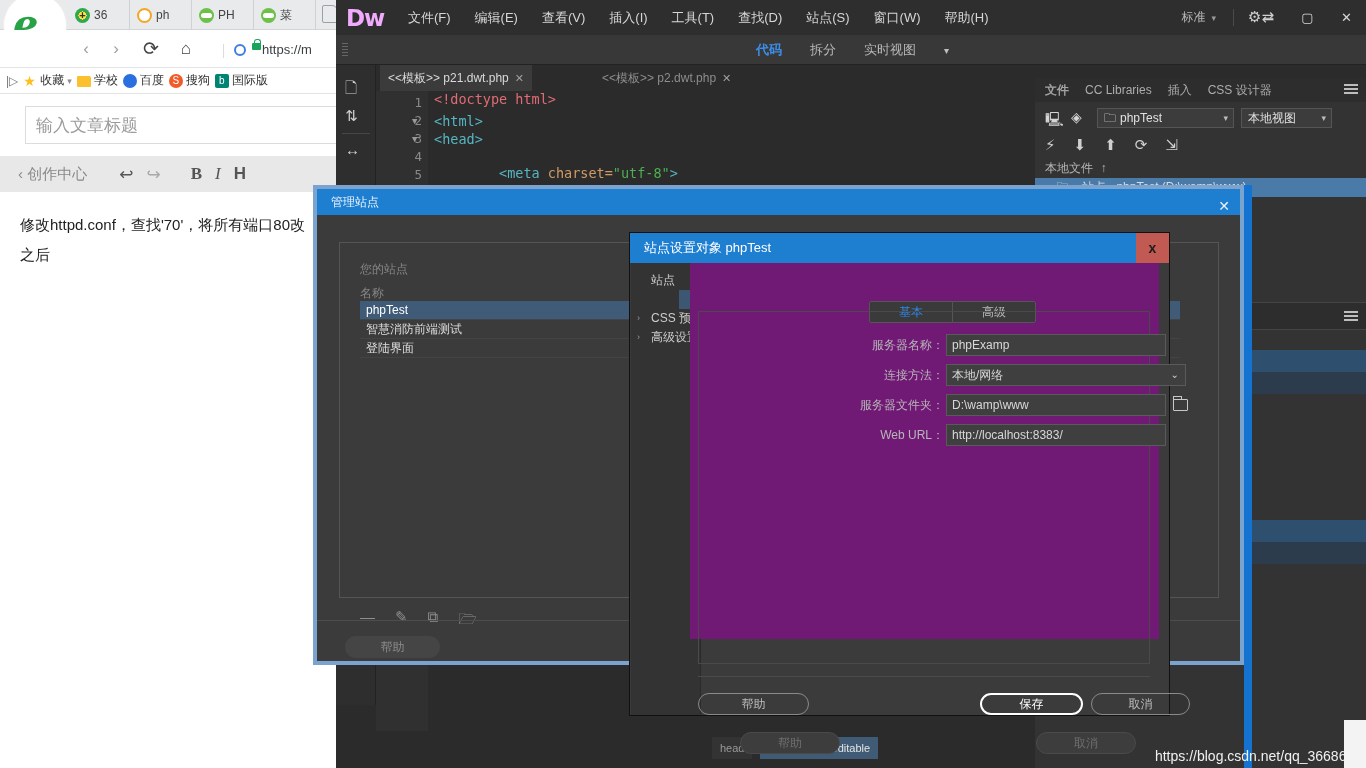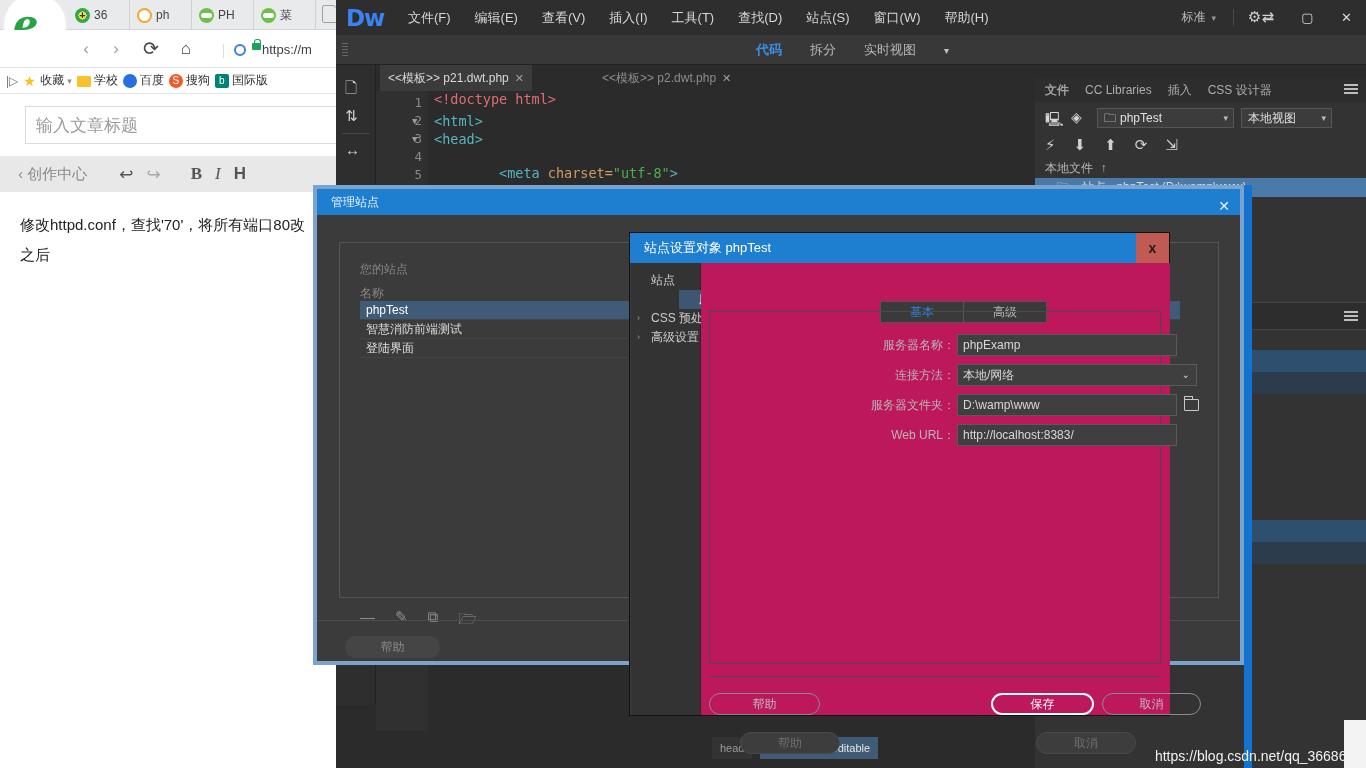--- a/index.html
+++ b/index.html
@@ -70,21 +70,21 @@
   .et-back { font-size:15px; color:#8a8a8a; }
   .et-b { font-weight:bold; color:#555; font-family:"Liberation Serif", serif; }
   .et-i { font-style:italic; color:#555; font-family:"Liberation Serif", serif; }
   .et-h { color:#555; font-weight:bold; }
   .doc-body { position:absolute; left:0; top:98px; width:340px; height:576px; background:#fff;
               padding:18px 20px; font-size:15px; color:#222; line-height:30px; }
 
   
   .dw { position:absolute; left:336px; top:0; width:1030px; height:768px; background:#2b2b2b; }
   .dw-menubar { position:absolute; left:0; top:0; width:1030px; height:35px; background:#2e2e2e; }
-  .dw-logo { position:absolute; left:10px; top:5px; color:#3b82f6; font-size:23px; font-weight:bold;
+  .dw-logo { position:absolute; left:10px; top:5px; color:#f0abfc; font-size:23px; font-weight:bold;
              font-family:"DejaVu Sans", sans-serif; letter-spacing:-1px; }
   .dw-menus { position:absolute; left:60px; top:0; height:35px; display:flex; align-items:center;
               gap:0px; }
   .dw-menu { padding:0 12px; color:#d6d6d6; font-size:13px; line-height:35px; white-space:nowrap; }
   .dw-std { position:absolute; right:150px; top:0; height:35px; display:flex; align-items:center;
             gap:6px; color:#b9b9b9; font-size:12px; }
   .dw-sep { position:absolute; right:132px; top:9px; width:1px; height:17px; background:#4a4a4a; }
   .dw-gear { position:absolute; right:92px; top:8px; color:#d0d0d0; font-size:15px; }
   .wincontrols { position:absolute; right:0; top:0; height:35px; display:flex; }
   .wc { width:39px; height:35px; color:#d8d8d8; font-size:13px; text-align:center; line-height:35px; }
@@ -175,21 +175,21 @@
   .site-title { position:absolute; left:0; top:0; width:539px; height:30px; background:#1e7fd1;
                 color:#ffffff; font-size:13px; line-height:30px; padding-left:14px; }
   .site-x { position:absolute; right:0; top:0; width:33px; height:30px; background:#c15a52;
             color:#1d1d1d; font-size:14px; font-weight:bold; text-align:center; line-height:30px; }
   .site-nav { position:absolute; left:1px; top:30px; width:70px; height:452px; background:#333333;
               border-right:1px solid #2a2a2a; }
   .nv { position:absolute; left:0; width:70px; height:19px; font-size:12px; color:#cdcdcd;
         line-height:19px; padding-left:20px; white-space:nowrap; }
   .nv.sel { background:#3d5773; color:#ffffff; }
   .nv .arr { position:absolute; left:6px; top:0; color:#9a9a9a; font-size:9px; }
-  .site-main { position:absolute; left:71px; top:30px; width:469px; height:452px; background:#be185d; }
+  .site-main { position:absolute; left:60px; top:30px; width:469px; height:376px; background:#701a75; }
 
   .tabbtns { position:absolute; left:179px; top:38px; display:flex; }
   .tbtn { width:84px; height:22px; border:1px solid #555; background:#3a3a3a; color:#b8b8b8;
           font-size:12px; text-align:center; line-height:21px; }
   .tbtn.active { color:#2f86e8; }
   .tbtn:first-child { border-radius:2px 0 0 2px; }
   .tbtn:last-child { border-radius:0 2px 2px 0; margin-left:-1px; }
 
   .fieldbox { position:absolute; left:8px; top:48px; width:452px; height:353px; border:1px solid #4a4a4a; }
   .frow { position:absolute; left:0; height:22px; }

